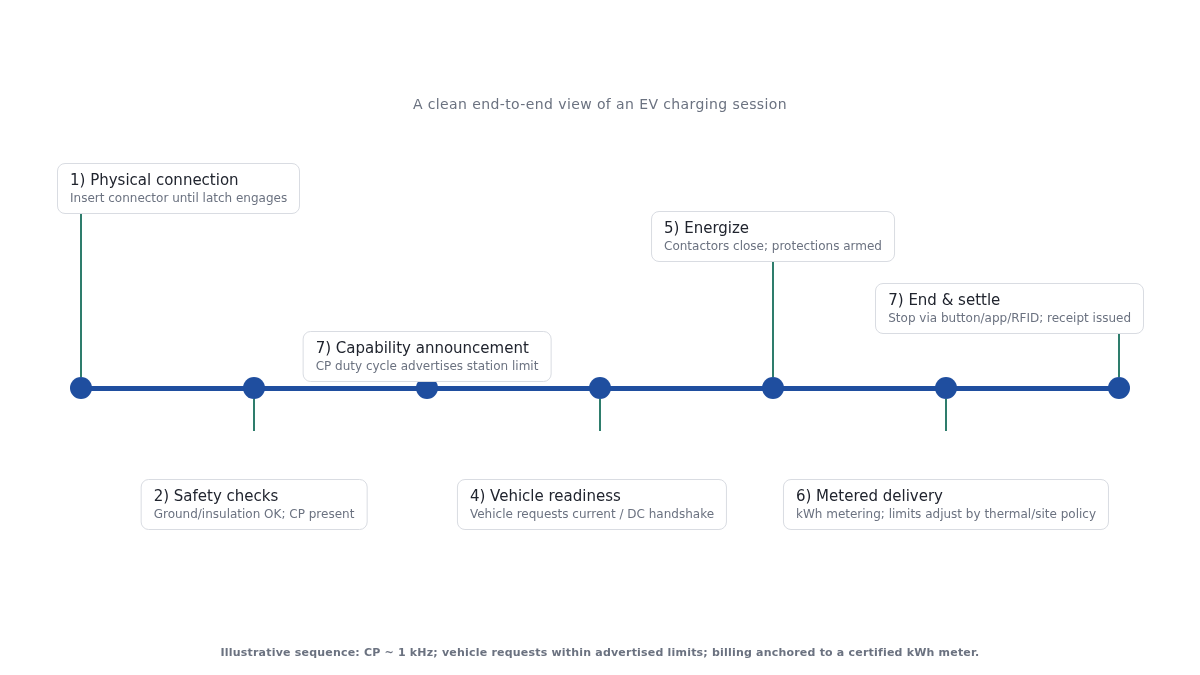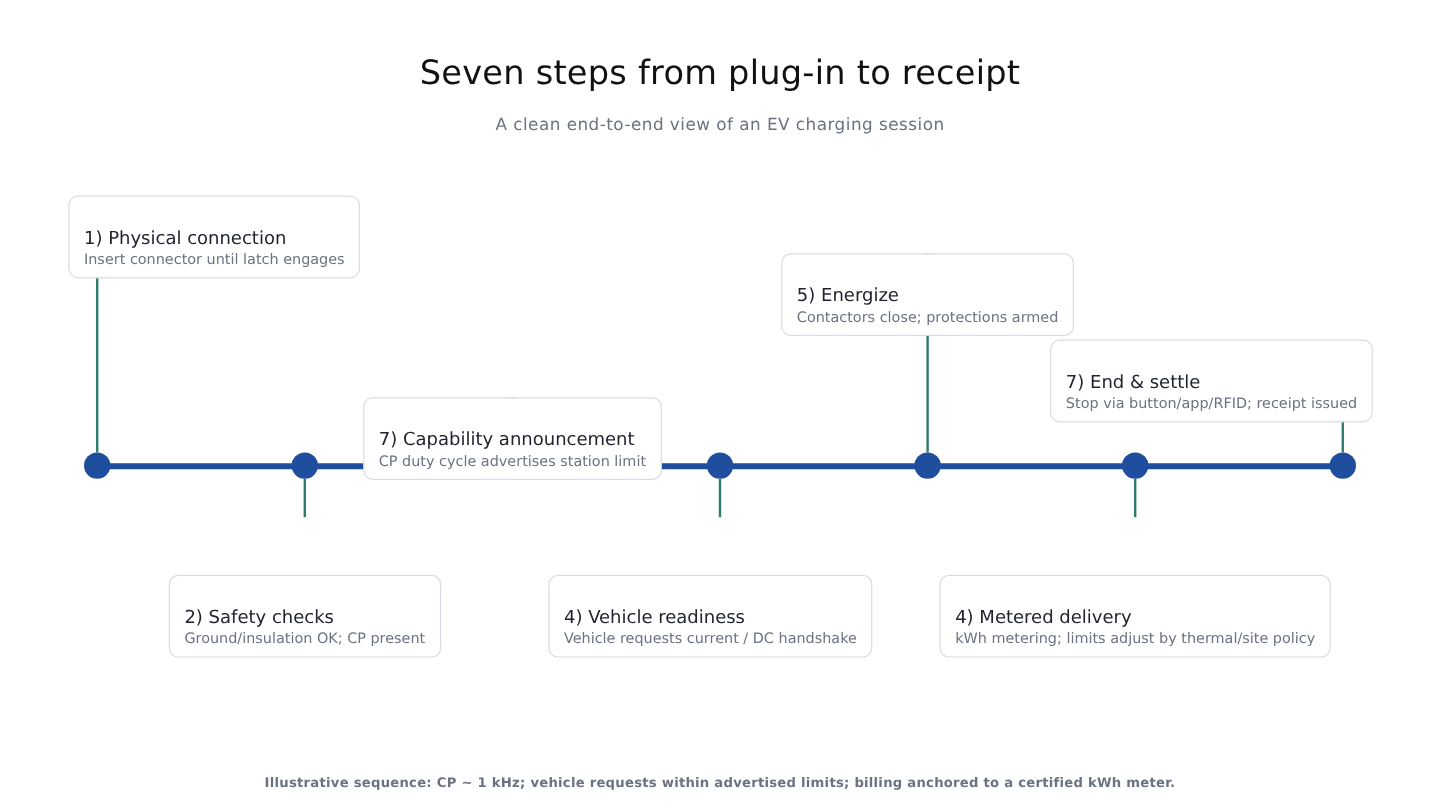--- a/index.html
+++ b/index.html
@@ -48,21 +48,21 @@
   .connector{
     position:absolute;
     width:2px;
     background:var(--connector);
   }
   .step-card{
     position:absolute;
     background:var(--box_bg);
     border:1px solid var(--box_border);
     border-radius:8px;
-    padding:25px 12px 8px 12px;
+    padding:7px 12px 8px 12px;
     white-space:nowrap;
   }
   .step-card.centered{transform:translateX(-50%);margin-top:48px;}
   .step-label{
     font-size:15px;color:var(--card_title_text);
     margin-bottom:2px;
   }
   .step-detail{
     font-size:12px;color:var(--muted_text);
   }
@@ -72,21 +72,20 @@
     font-size:11px;color:var(--muted_text);
     letter-spacing:0.2px;
     font-weight:bold;
   }
 </style>
 </head>
 <body>
 
 <div class="stage">
 
-  <div class="main-title">Seven steps from plug-in to receipt</div>
   <div class="sub-title">A clean end-to-end view of an EV charging session</div>
 
   <div class="connector" style="left:80px;top:211px;height:166px;"></div>
   <div class="connector" style="left:253px;top:399px;height:32px;"></div>
   <div class="connector" style="left:426px;top:331px;height:46px;"></div>
   <div class="connector" style="left:599px;top:399px;height:32px;"></div>
   <div class="connector" style="left:772px;top:211px;height:166px;"></div>
   <div class="connector" style="left:945px;top:399px;height:32px;"></div>
   <div class="connector" style="left:1118px;top:331px;height:46px;"></div>
 
@@ -118,21 +117,21 @@
     <div class="step-label">4) Vehicle readiness</div>
     <div class="step-detail">Vehicle requests current / DC handshake</div>
   </div>
 
   <div class="step-card centered" style="left:773px;top:163px;">
     <div class="step-label">5) Energize</div>
     <div class="step-detail">Contactors close; protections armed</div>
   </div>
 
   <div class="step-card centered" style="left:946px;top:431px;">
-    <div class="step-label">4) Metered delivery</div>
+    <div class="step-label">6) Metered delivery</div>
     <div class="step-detail">kWh metering; limits adjust by thermal/site policy</div>
   </div>
 
   <div class="step-card" style="right:56px;top:283px;">
     <div class="step-label">7) End &amp; settle</div>
     <div class="step-detail">Stop via button/app/RFID; receipt issued</div>
   </div>
 
   <div class="footer-note">Illustrative sequence: CP ~ 1 kHz; vehicle requests within advertised limits; billing anchored to a certified kWh meter.</div>
 

